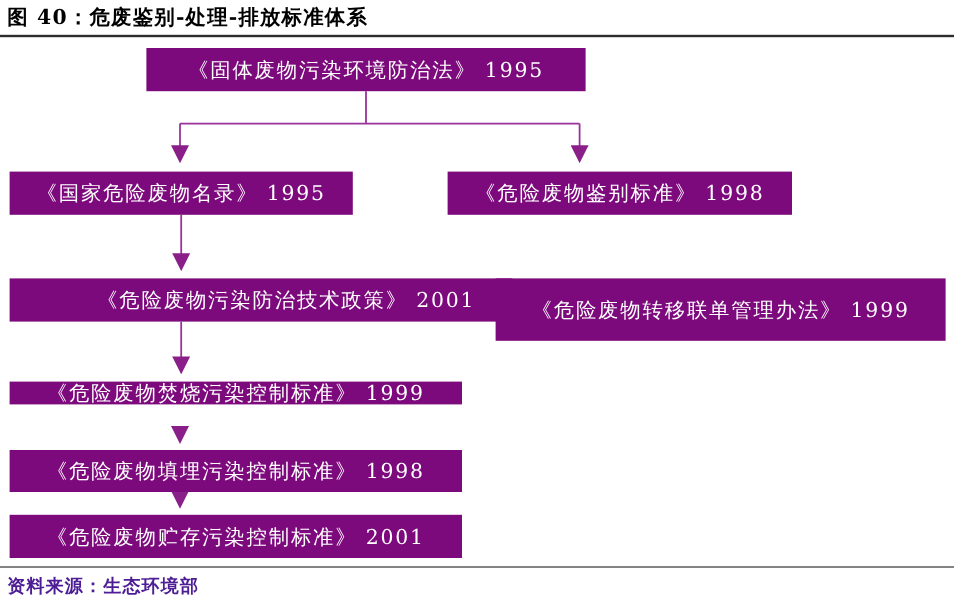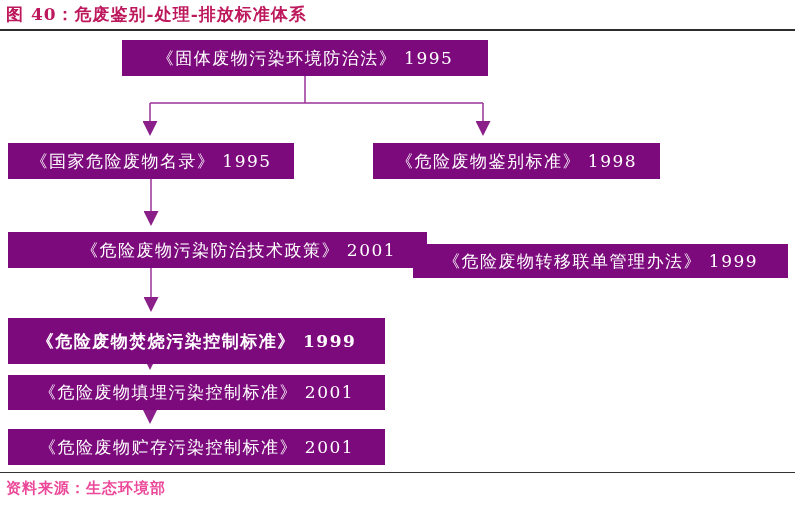--- a/index.html
+++ b/index.html
@@ -9,21 +9,21 @@
     height: 505px;
     background: #ffffff;
     font-family: "DejaVu Serif", "Liberation Serif", serif;
     overflow: hidden;
   }
   .fig-title {
     position: absolute;
     left: 6px; top: 3px;
     font-size: 17px;
     font-weight: bold;
-    color: #be185d;
+    color: #000000;
     letter-spacing: 1px;
     white-space: nowrap;
   }
   .rule {
     position: absolute;
     left: 0; width: 795px;
     background: #2d2d2d;
   }
   .rule-top { top: 29px; height: 2px; }
   .rule-bottom { top: 472px; height: 1px; background: #333333; }
@@ -40,30 +40,30 @@
     align-items: center;
     justify-content: center;
     font-size: 17px;
     letter-spacing: 1.5px;
     white-space: nowrap;
   }
   .n0 { left: 122px; top: 40px;  width: 366px; height: 36px; }
   .n1 { left: 8px;   top: 143px; width: 286px; height: 36px; }
   .n2 { left: 338px; top: 143px; width: 287px; height: 36px; margin-left: 35px; }
   .n3 { left: 8px;   top: 232px; width: 377px; height: 36px; padding-left: 42px; }
-  .n4 { left: 413px; top: 244px; width: 375px; height: 34px; }
-  .n5 { left: 8px;   top: 318px; width: 377px; height: 46px; font-weight: bold; }
+  .n4 { left: 413px; top: 232px; width: 375px; height: 52px; }
+  .n5 { left: 8px;   top: 318px; width: 377px; height: 19px; }
   .n6 { left: 8px;   top: 375px; width: 377px; height: 35px; }
   .n7 { left: 8px;   top: 429px; width: 377px; height: 36px; }
   .source-line {
     position: absolute;
     left: 6px; top: 479px;
     font-size: 15px;
     font-weight: bold;
-    color: #ec4899;
+    color: #4c1d95;
     letter-spacing: 1px;
     white-space: nowrap;
   }
 </style>
 </head>
 <body>
 
 <div class="page">
 
   <div class="fig-title">图 40：危废鉴别-处理-排放标准体系</div>
@@ -92,20 +92,20 @@
 
     <line x1="150" y1="412" x2="150" y2="421" stroke="#993399" stroke-width="1.5" marker-end="url(#ah)"></line>
   </svg>
 
   <div class="node n0">《固体废物污染环境防治法》 1995</div>
   <div class="node n1">《国家危险废物名录》 1995</div>
   <div class="node n2">《危险废物鉴别标准》 1998</div>
   <div class="node n3">《危险废物污染防治技术政策》 2001</div>
   <div class="node n4">《危险废物转移联单管理办法》 1999</div>
   <div class="node n5">《危险废物焚烧污染控制标准》 1999</div>
-  <div class="node n6">《危险废物填埋污染控制标准》 2001</div>
+  <div class="node n6">《危险废物填埋污染控制标准》 1998</div>
   <div class="node n7">《危险废物贮存污染控制标准》 2001</div>
 
   <div class="rule rule-bottom"></div>
 
   <div class="source-line">资料来源：生态环境部</div>
 
 </div>
 
 </body></html>

